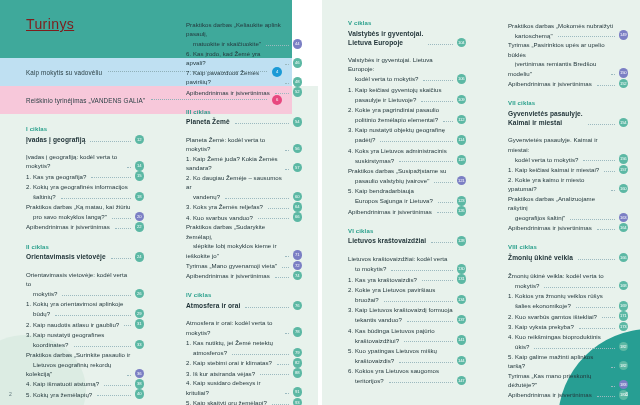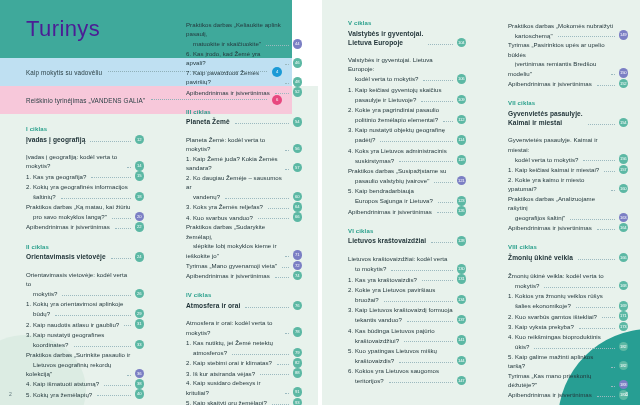--- a/index.html
+++ b/index.html
@@ -49,25 +49,26 @@
   }
 
   
   .toc-header {
     position: relative;
     height: 58px;
     background: #3fa99b;
     width: 292px;
   }
   .toc-header h1 {
-    color: #4c1d95;
-    font-size: 22px;
+    color: #7f1d1d;
+    font-size: 14px;
     font-weight: 400;
     letter-spacing: .4px;
     padding: 16px 0 0 26px;
+    text-decoration: underline;
   }
 
   
   .hl-row {
     width: 292px;
     height: 28px;
     display: flex;
     align-items: center;
     padding-left: 26px;
     padding-right: 10px;

